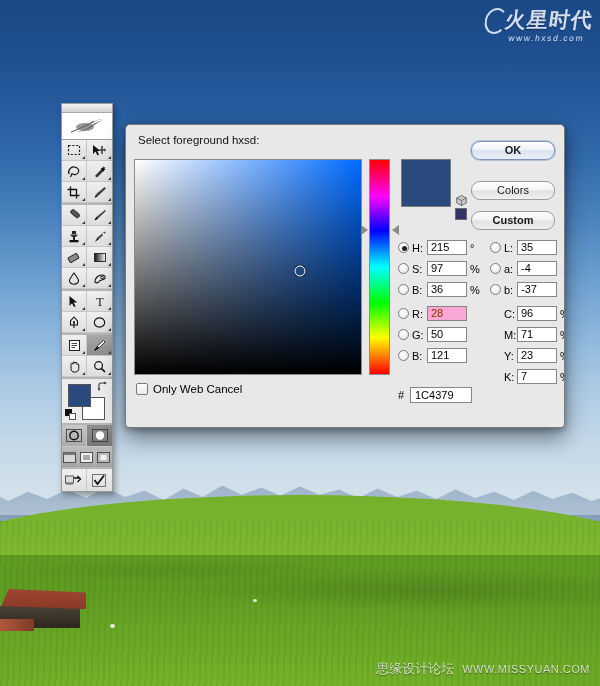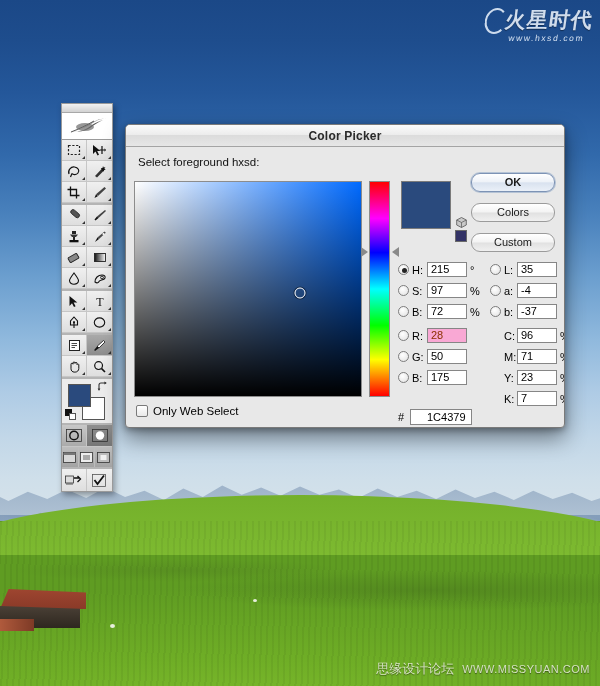--- a/index.html
+++ b/index.html
@@ -287,28 +287,28 @@
   
   .cp-btn {
     position: absolute; left: 345px; width: 84px; height: 19px;
     border: 1px solid #9b9b9b; border-radius: 9px;
     background: linear-gradient(to bottom, #ffffff 0%, #f3f3f3 48%, #e1e1e1 52%, #f0f0f0 100%);
     font-size: 11px; color: #1a1a1a; text-align: center; line-height: 17px;
     font-family: "Liberation Sans", sans-serif;
     cursor: default;
   }
   #btn-ok {
-    top: 26px;
+    top: 16px;
     border-color: #7d93b5;
     background: linear-gradient(to bottom, #ffffff 0%, #eef2f8 46%, #d9e2ef 52%, #eaf0f8 100%);
     box-shadow: 0 0 0 1px rgba(120,150,190,.45);
     font-weight: bold;
   }
   #btn-cancel { top: 56px; }
-  #btn-custom { top: 86px; }
+  #btn-custom { top: 86px; font-weight: bold; }
 
   
   #fields { position: absolute; left: 272px; top: 112px; width: 164px; }
   .frow { display: flex; align-items: center; height: 21px; }
   .radio {
     width: 11px; height: 11px; border-radius: 50%;
     border: 1px solid #7d7d7d;
     background: radial-gradient(circle at 40% 35%, #fff, #e0e0e0);
     margin-right: 3px; flex: none; position: relative;
   }
@@ -333,21 +333,21 @@
   .fcol-right2 { position: absolute; left: 92px; top: 66px; width: 82px; }
   .fcol-right2 .flabel { width: 13px; margin-left: 14px; }
   .fcol-left2 { position: absolute; left: 0; top: 66px; width: 86px; }
   #hex-row {
     position: absolute; left: 0; top: 150px;
     display: flex; align-items: center;
   }
   #hex-hash { width: 12px; font-size: 11px; }
   #hex-box {
     width: 62px; height: 16px; border: 1px solid #868686; background: #fff;
-    font-size: 11px; line-height: 14px; padding-left: 16px;
+    font-size: 11px; line-height: 14px; padding-left: 4px;
     font-family: "Liberation Sans", sans-serif;
   }
   
   #web-row {
     position: absolute; left: 10px; top: 258px;
     display: flex; align-items: center; gap: 5px;
   }
   #web-check {
     width: 12px; height: 12px; border: 1px solid #7a7a7a; border-radius: 2px;
     background: linear-gradient(to bottom, #fff, #e9e9e9);
@@ -627,23 +627,20 @@
       <svg width="15" height="13" viewBox="0 0 15 13">
           <rect x="0.5" y="0.5" width="13" height="12" fill="none" stroke="#555" stroke-width=".8"></rect>
           <path d="M2.5 6 L5.5 10 L12 1.5" fill="none" stroke="#111" stroke-width="1.8"></path>
         </svg>
     </div>
   </div>
 </div>
 
 <div id="color-picker">
 
-  <div id="cp-titlebar">
-    <span id="cp-title">Color Picker</span>
-  </div>
 
   <div id="cp-body">
     <div id="cp-label">Select foreground hxsd:</div>
 
     <div id="sv-field" style="background: linear-gradient(to top, rgb(0, 0, 0) 0%, rgba(0, 0, 0, 0) 100%), linear-gradient(to right, rgb(255, 255, 255) 0%, rgb(0, 106, 255) 100%);">
       <div id="sv-marker" style="left: 73%; top: 52%;"></div>
     </div>
 
     <div class="hue-arrow left" id="hue-arrow-left" style="top: 100.28px;"></div>
     <div id="hue-strip"></div>
@@ -675,21 +672,21 @@
         </div>
         <div class="frow">
           <span class="radio"></span>
           <span class="flabel">S:</span>
           <span class="fbox">97</span>
           <span class="funit">%</span>
         </div>
         <div class="frow">
           <span class="radio"></span>
           <span class="flabel">B:</span>
-          <span class="fbox">72</span>
+          <span class="fbox">36</span>
           <span class="funit">%</span>
         </div>
       </div>
 
       <div class="fcol-right">
         <div class="frow">
           <span class="radio"></span>
           <span class="flabel">L:</span>
           <span class="fbox">35</span>
         </div>
@@ -712,21 +709,21 @@
           <span class="fbox alert">28</span>
         </div>
         <div class="frow">
           <span class="radio"></span>
           <span class="flabel">G:</span>
           <span class="fbox">50</span>
         </div>
         <div class="frow">
           <span class="radio"></span>
           <span class="flabel">B:</span>
-          <span class="fbox">175</span>
+          <span class="fbox">121</span>
         </div>
       </div>
 
       <div class="fcol-right2">
         <div class="frow">
           <span class="flabel">C:</span>
           <span class="fbox">96</span>
           <span class="funit">%</span>
         </div>
         <div class="frow">
@@ -747,16 +744,16 @@
       </div>
 
       <div id="hex-row">
         <span id="hex-hash">#</span>
         <span id="hex-box">1C4379</span>
       </div>
     </div>
 
     <div id="web-row">
       <span id="web-check"></span>
-      <span id="web-label">Only Web Select</span>
+      <span id="web-label">Only Web Cancel</span>
     </div>
   </div>
 </div>
 
 </body></html>

